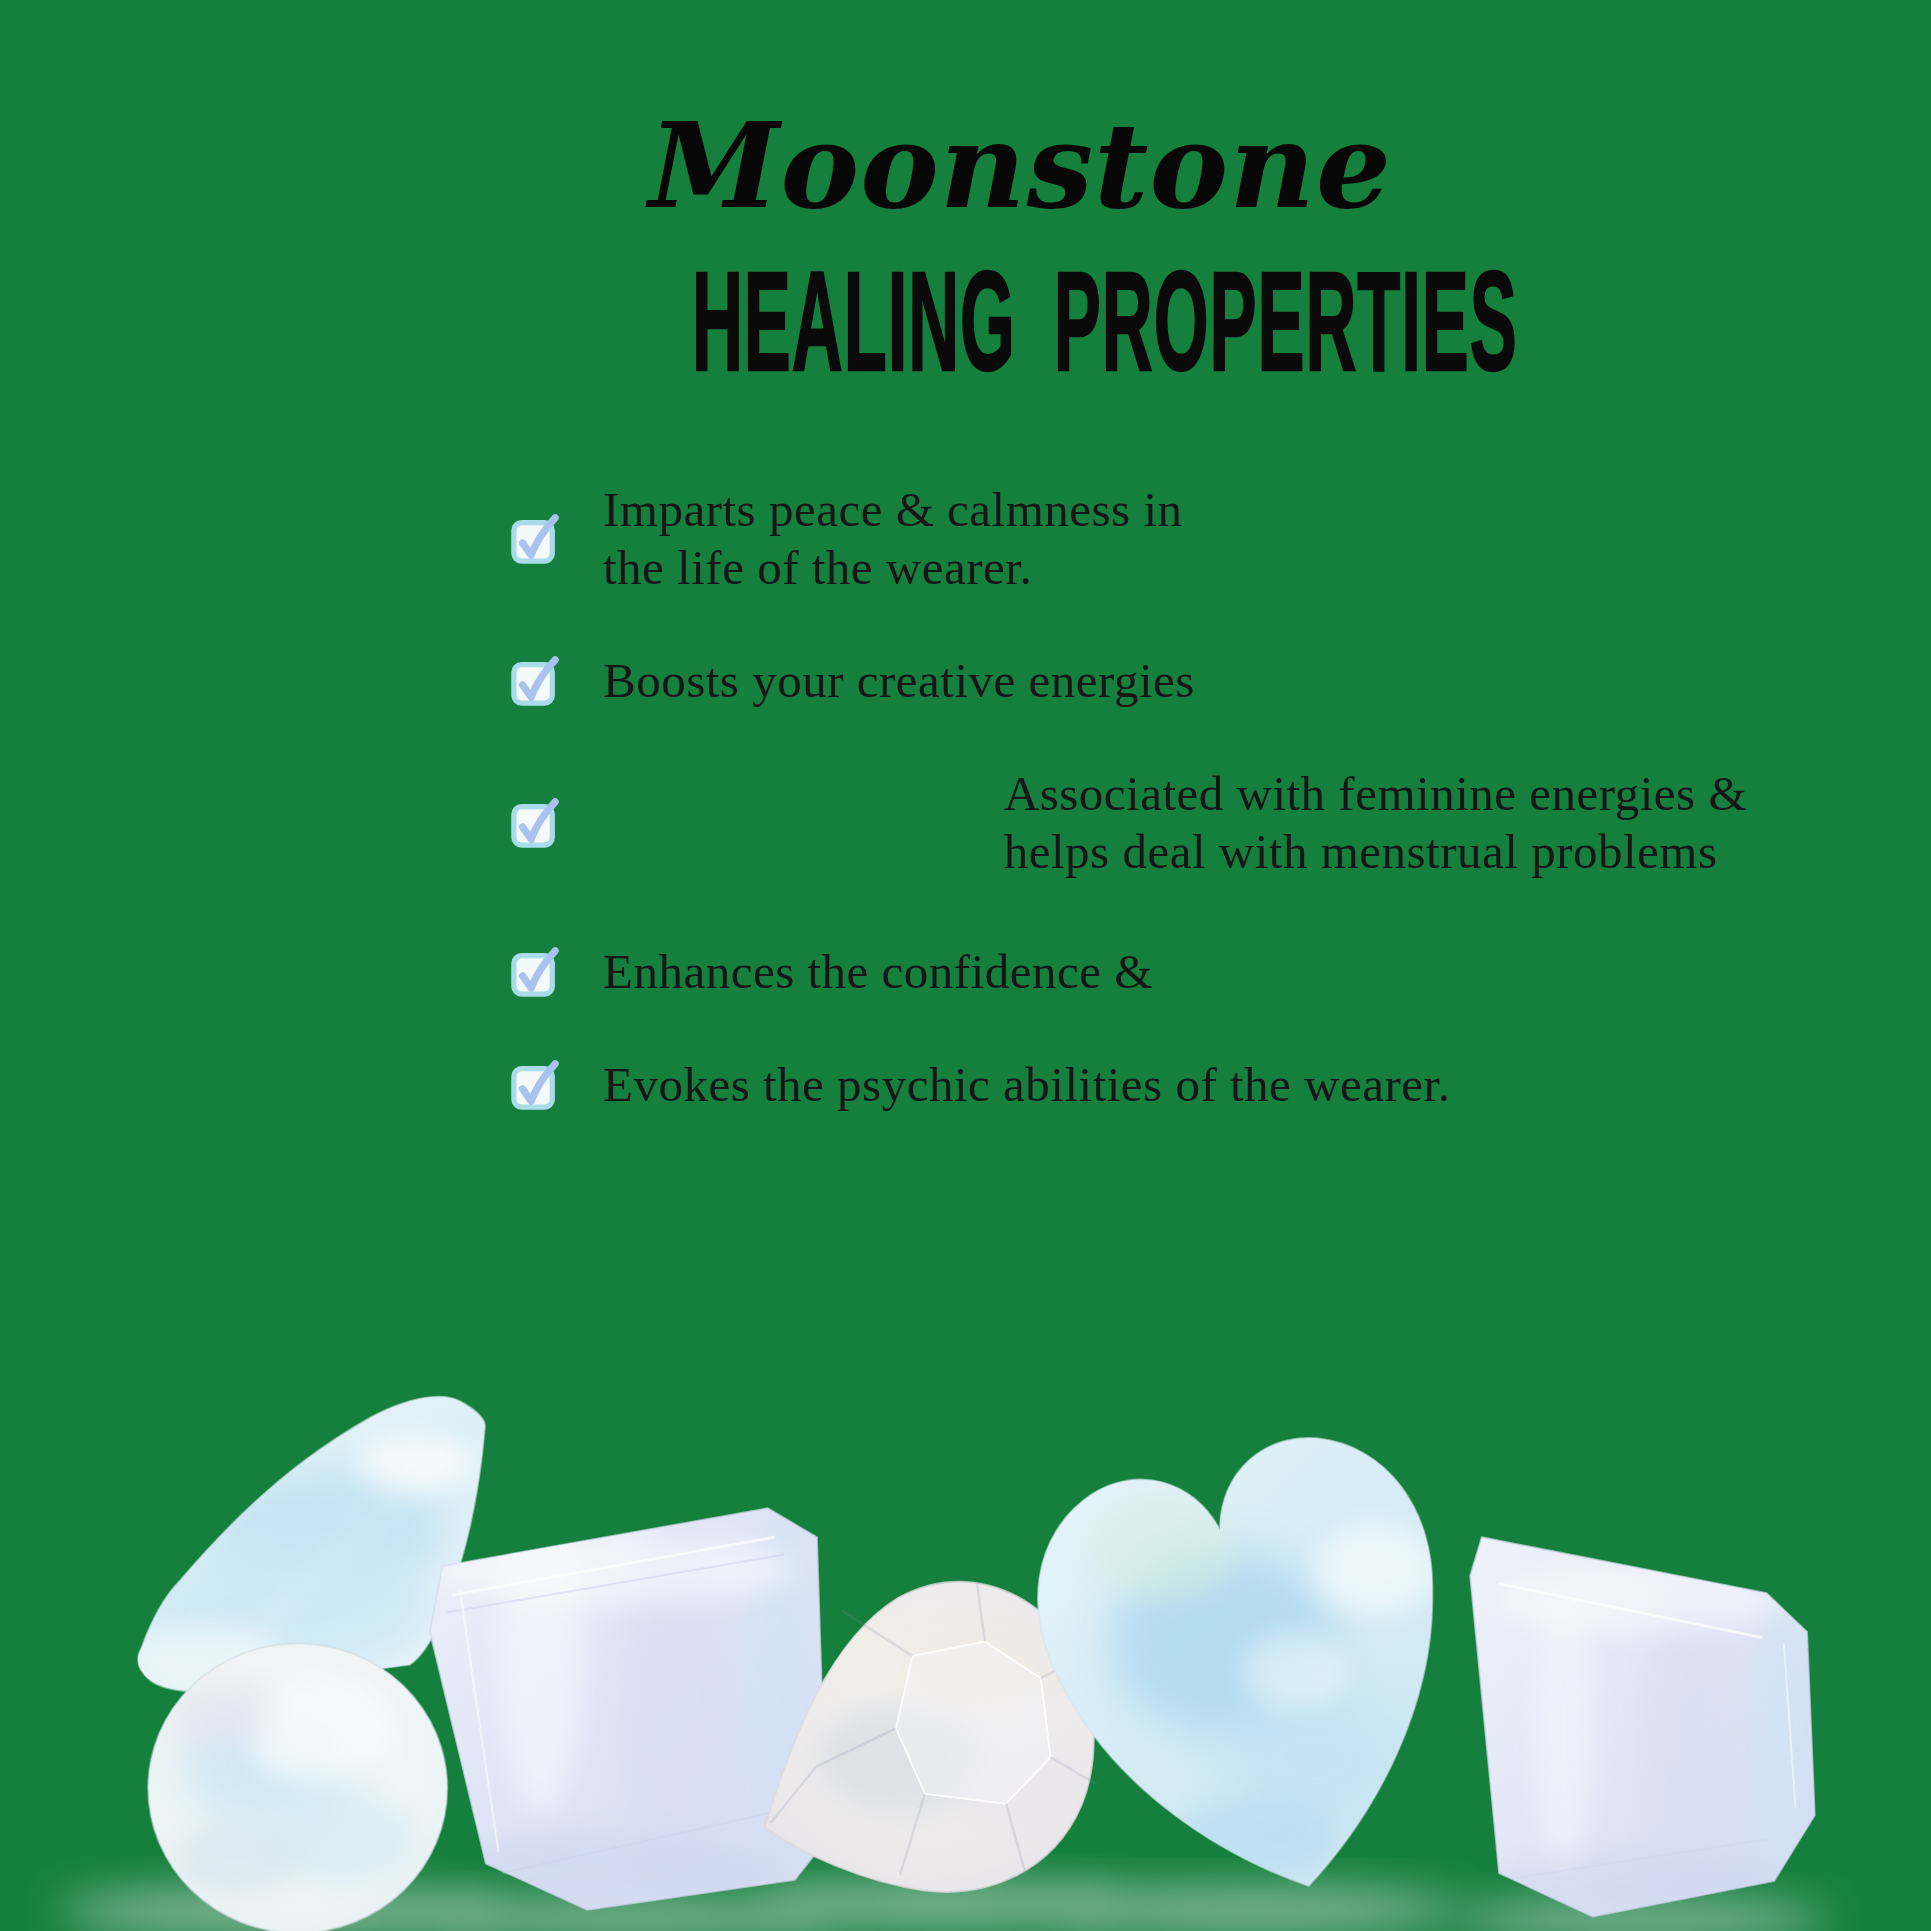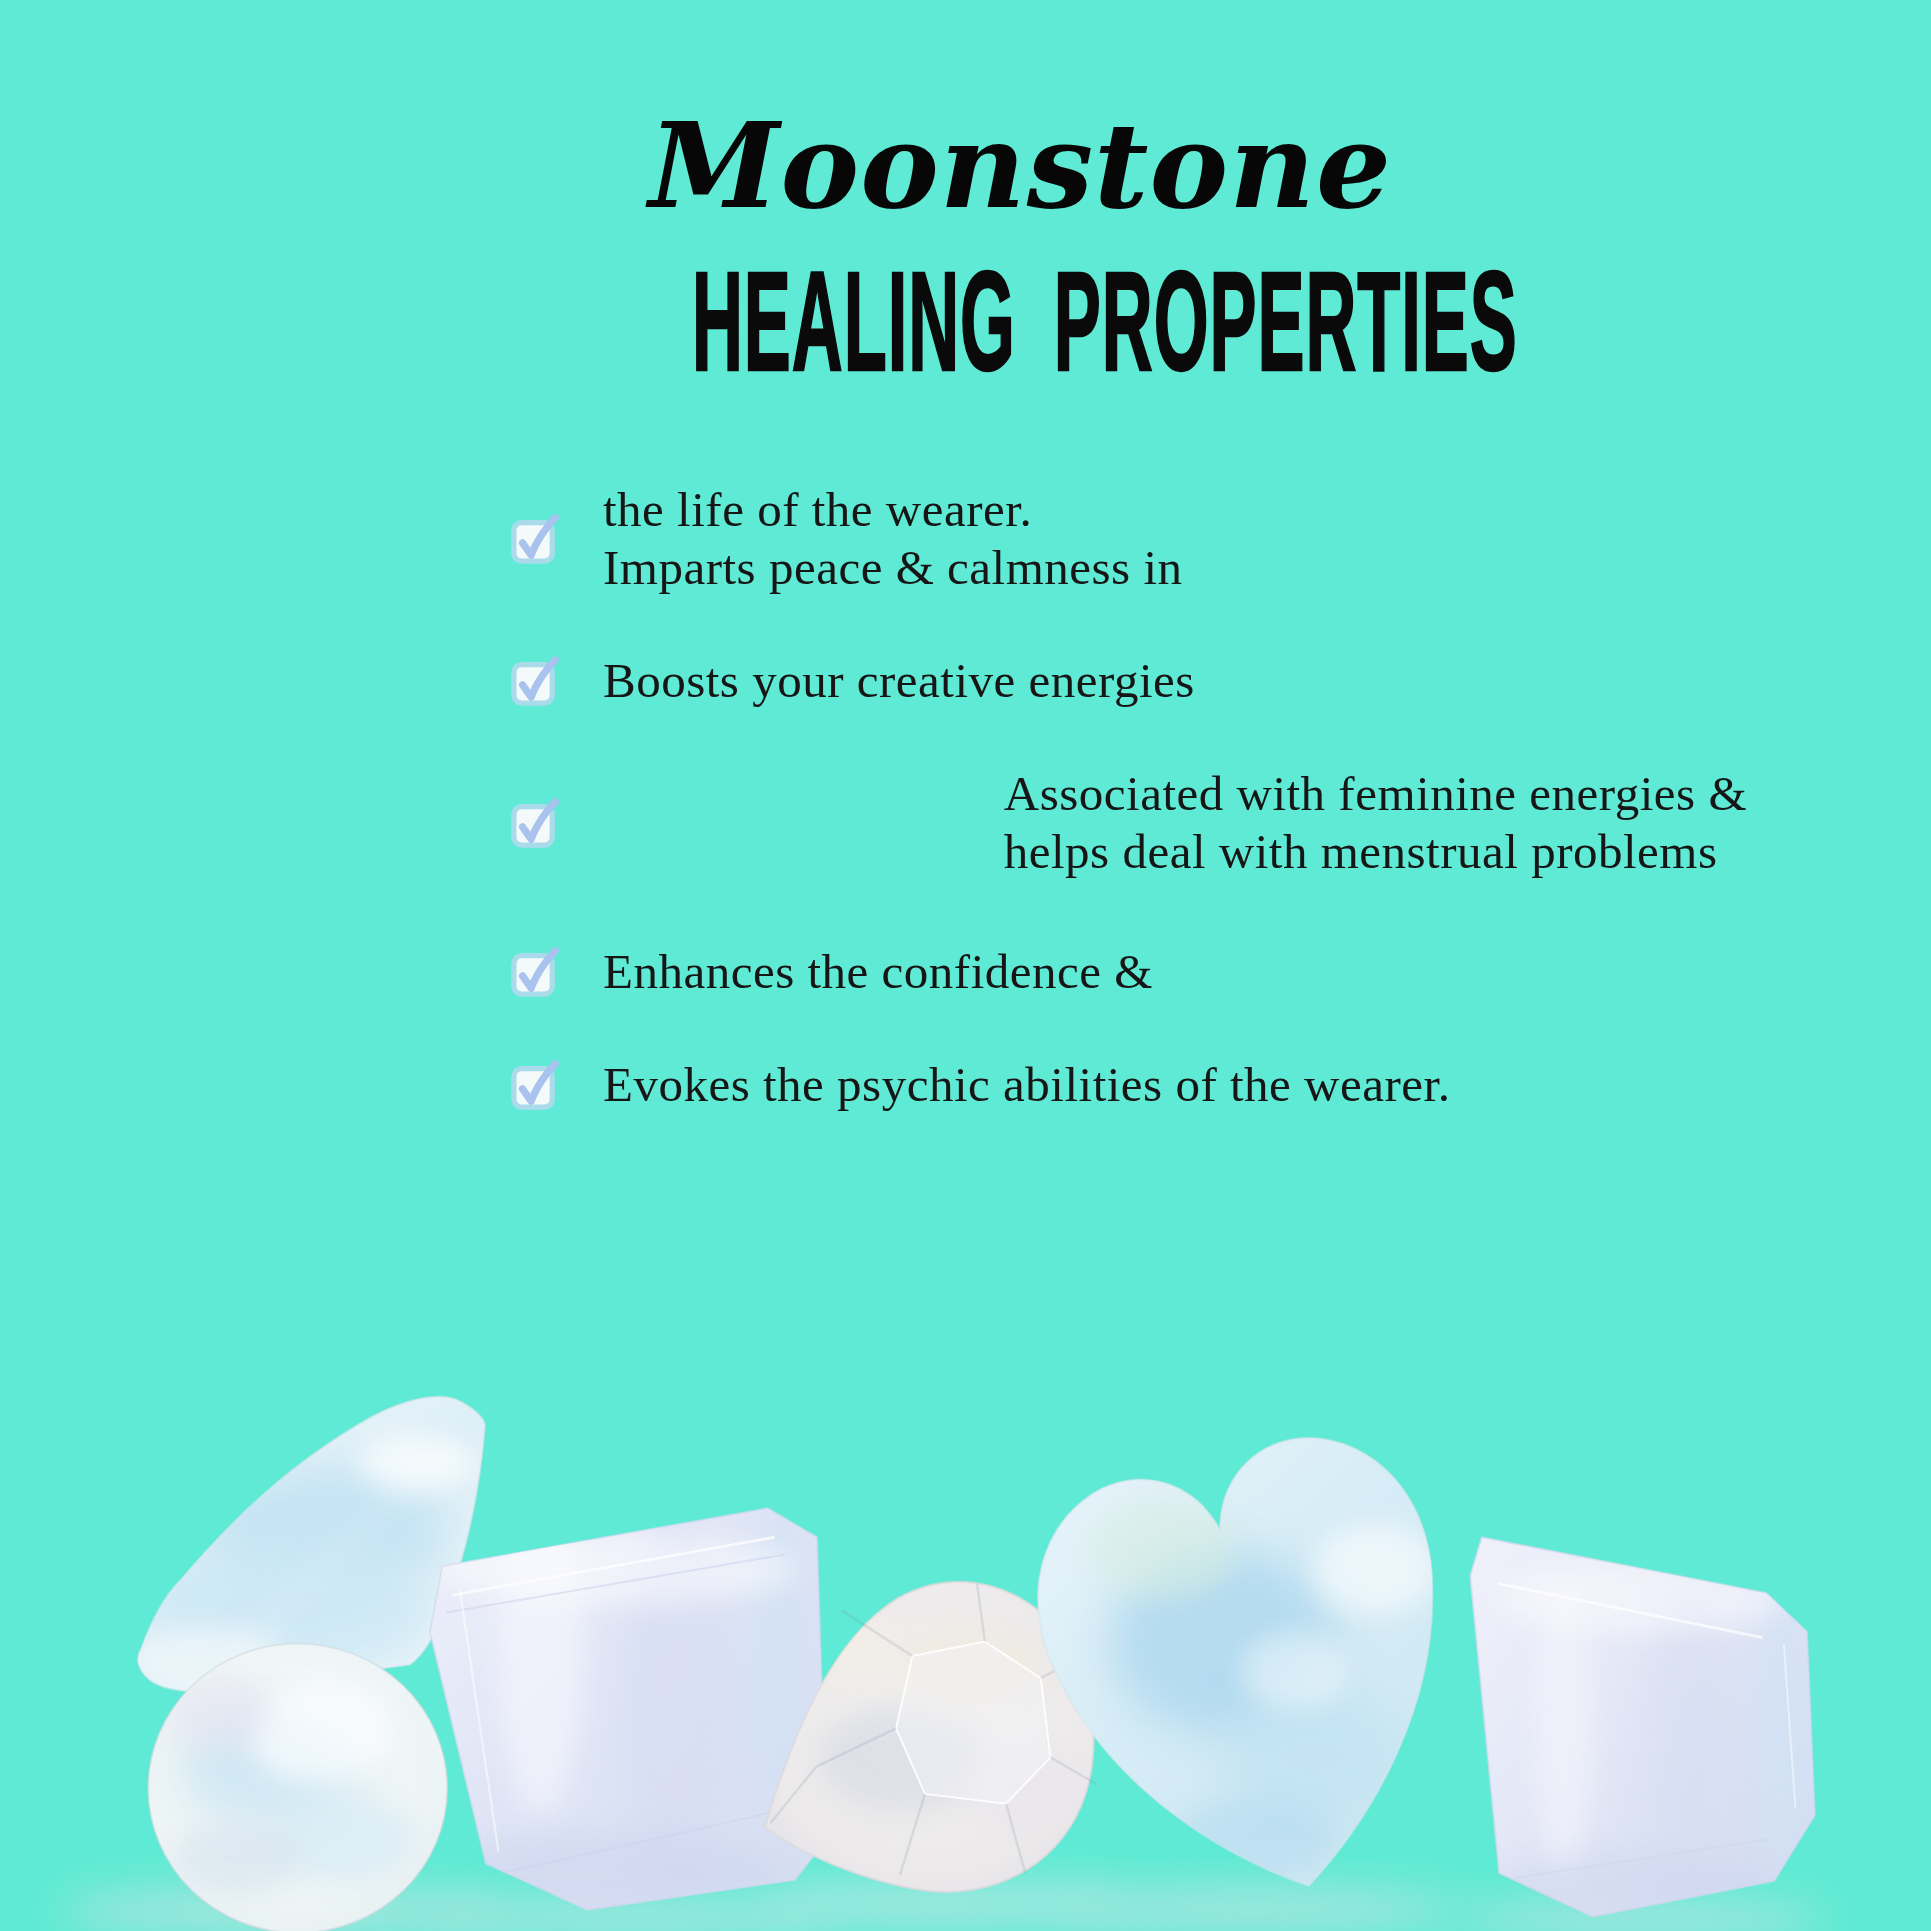--- a/index.html
+++ b/index.html
@@ -1,16 +1,16 @@
 <!DOCTYPE html>
 <html><head>
 <meta charset="utf-8">
 <style>
   html,body{margin:0;padding:0;background:#ffffff;}
-  #page{position:relative;width:1931px;height:1931px;background:#5eead4;overflow:hidden;
+  #page{position:relative;width:1931px;height:1931px;background:#15803d;overflow:hidden;
         font-family:"Liberation Serif",serif;}
 
   
   .header{position:absolute;left:110px;right:0;top:0;text-align:center;}
   .title{margin:104px 0 0 0;
          font-family:"DejaVu Serif",serif;font-style:italic;font-weight:700;
          font-size:118px;line-height:1.05;color:#070707;letter-spacing:1px;}
   .subtitle-wrap{margin-top:23px;white-space:nowrap;text-align:right;}
   .subtitle{display:inline-block;
             font-family:"Liberation Sans",sans-serif;font-weight:700;
@@ -52,22 +52,22 @@
           <path d="M 12,30 L 21,43 C 26,29 37,13 46,4" fill="none" stroke="#a9c2ee" stroke-width="7.5" stroke-linecap="round" stroke-linejoin="round"></path>
         </g>
       </defs>
     </svg>
 
     <div class="item">
       <svg class="check" viewBox="0 0 50 52">
           <use href="#cbx"></use>
         </svg>
       <div class="itext">
+        <div class="line">Imparts peace &amp; calmness in</div>
         <div class="line">the life of the wearer.</div>
-        <div class="line">Imparts peace &amp; calmness in</div>
       </div>
     </div>
 
     <div class="item">
       <svg class="check" viewBox="0 0 50 52">
           <use href="#cbx"></use>
         </svg>
       <div class="itext">
         <div class="line">Boosts your creative energies</div>
 

